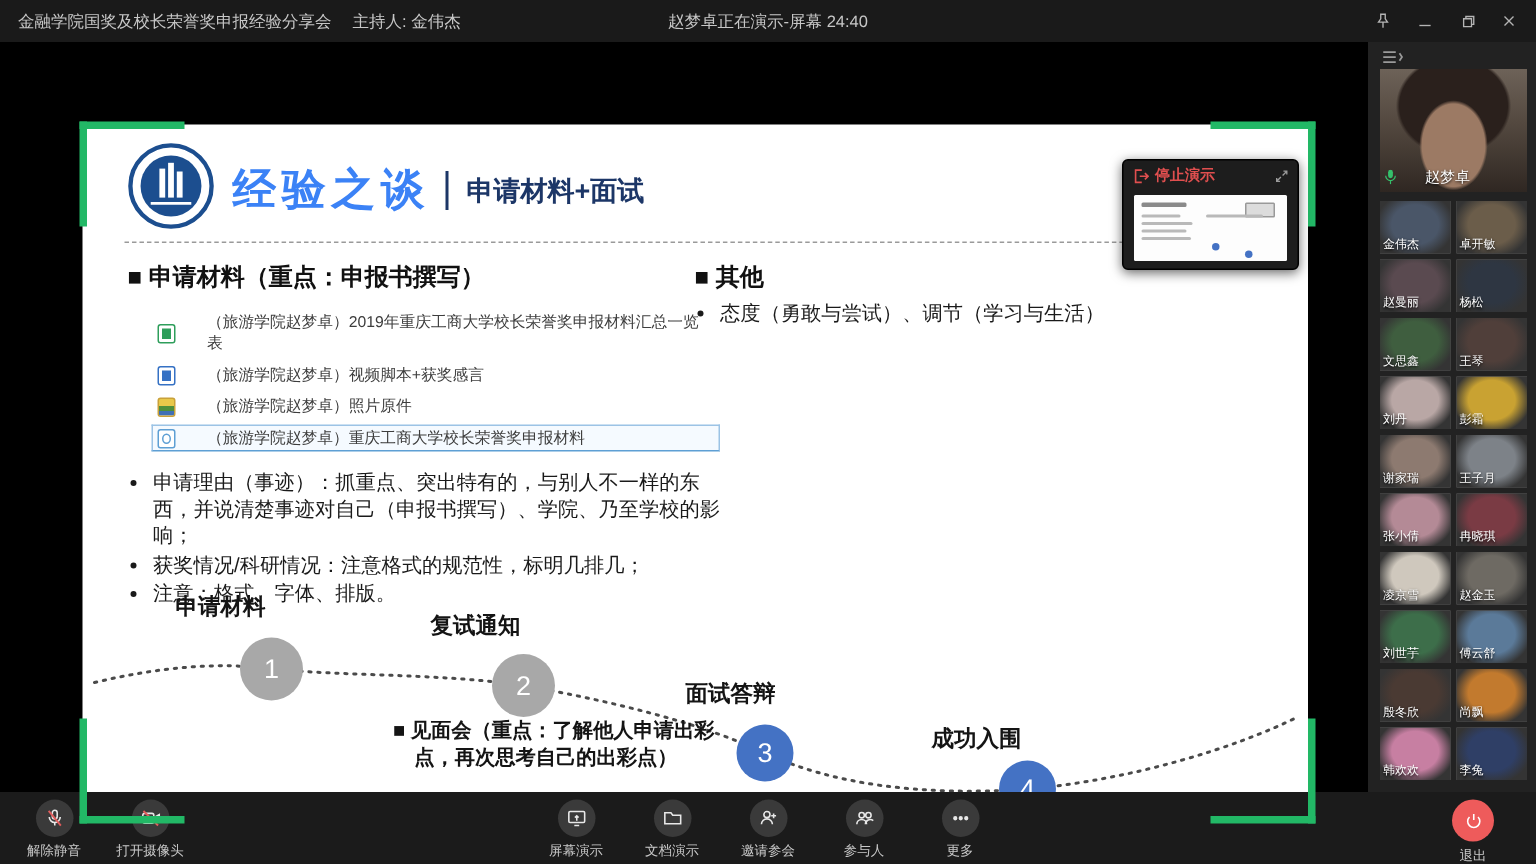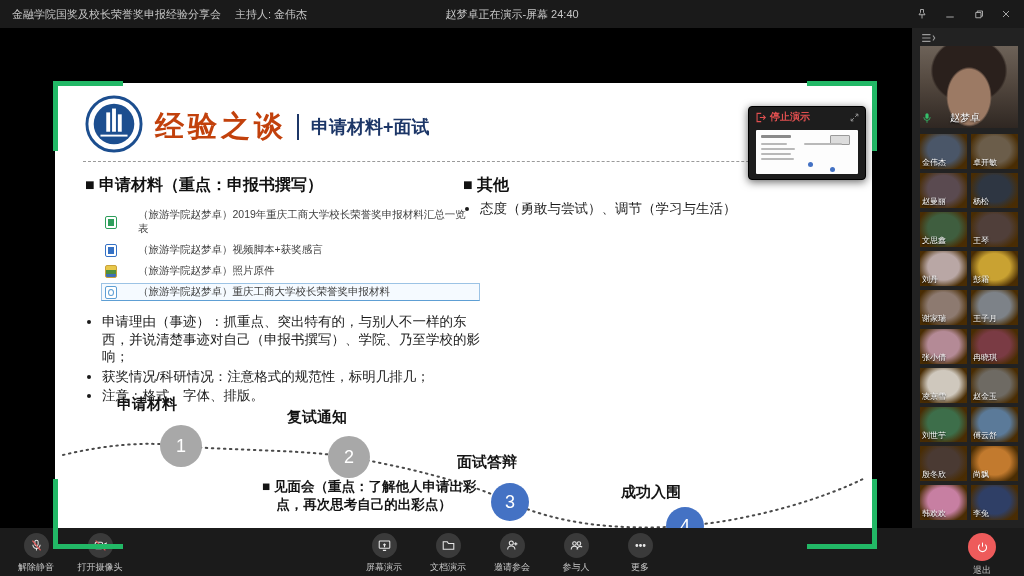--- a/index.html
+++ b/index.html
@@ -16,21 +16,21 @@
   .winbtn { width:16px; height:16px; display:flex; align-items:center; justify-content:center; }
   .winbtn svg { width:12px; height:12px; stroke:#b5b5b5; fill:none; stroke-width:1.2; }
 
   
   .stage { position:absolute; left:0; top:28px; width:912px; height:500px; background:#000; }
 
   
   .slide { position:absolute; left:55px; top:55px; width:817px; height:463px; background:#ffffff; }
   .logo { position:absolute; left:30px; top:12px; width:58px; height:58px; }
   .slide-title { position:absolute; left:100px; top:24px; display:flex; align-items:center; }
-  .slide-title .t1 { font-size:29px; font-weight:bold; color:#c2410c; letter-spacing:4px; }
+  .slide-title .t1 { font-size:29px; font-weight:bold; color:#3b82f6; letter-spacing:4px; }
   .slide-title .tdiv { width:2px; height:26px; background:#1c3667; margin:0 12px 0 10px; }
   .slide-title .t2 { font-size:18px; font-weight:bold; color:#1c3667; }
   .dashline { position:absolute; left:28px; right:28px; top:78px; border-top:1px dashed #9a9a9a; }
 
   .col-left { position:absolute; left:30px; top:92px; width:395px; }
   .sec-head { font-size:16px; font-weight:bold; color:#111; }
   .files { margin:10px 0 0 16px; display:flex; flex-direction:column; gap:3px; }
   .file-row { display:flex; align-items:center; gap:21px; font-size:10.5px; color:#3d3d3d;
     padding:1px 3px; border:1px solid transparent; }
   .file-row.selected { border:1px solid #9cc3e5; background:#f5faff; border-bottom:1px solid #5e9fd4; }
@@ -89,21 +89,21 @@
   .main-video { position:relative; margin:1px 6px 0 8px; width:98px; height:82px;
     background:
       radial-gradient(38px 50px at 50% 62%, #9c7a64 0 55%, transparent 60%),
       radial-gradient(60px 52px at 50% 30%, #2a201c 0 60%, transparent 64%),
       linear-gradient(180deg,#6d6258 0%, #53483f 45%, #2f2722 100%); }
   .mv-name { position:absolute; left:3px; bottom:3px; display:flex; align-items:center; gap:19px;
     color:#fff; font-size:10px; text-shadow:0 1px 2px #000; }
   .mv-name svg { width:8px; height:10px; fill:#35c06b; }
   .p-grid { margin:6px 6px 0 8px; display:grid; grid-template-columns:47px 47px;
     grid-auto-rows:35px; gap:4px; }
-  .p-tile { position:relative; background:#a16207; overflow:hidden; }
+  .p-tile { position:relative; background:#737373; overflow:hidden; }
   .p-avatar { position:absolute; inset:0; }
   .p-name { position:absolute; left:2px; bottom:1px; font-size:8px; color:#fff;
     text-shadow:0 1px 2px #000; white-space:nowrap; }
 
   
   .toolbar { position:absolute; left:0; bottom:0; width:1024px; height:48px; background:#1b1b1b; }
   .tgroup { position:absolute; top:5px; display:flex; gap:12px; }
   .tg-left { left:10px; } .tg-center { left:50%; transform:translateX(-50%); } .tg-right { right:16px; }
   .tbtn { display:flex; flex-direction:column; align-items:center; width:52px; }
   .tbtn .circ { width:25px; height:25px; border-radius:50%; background:#3a3a3a;

